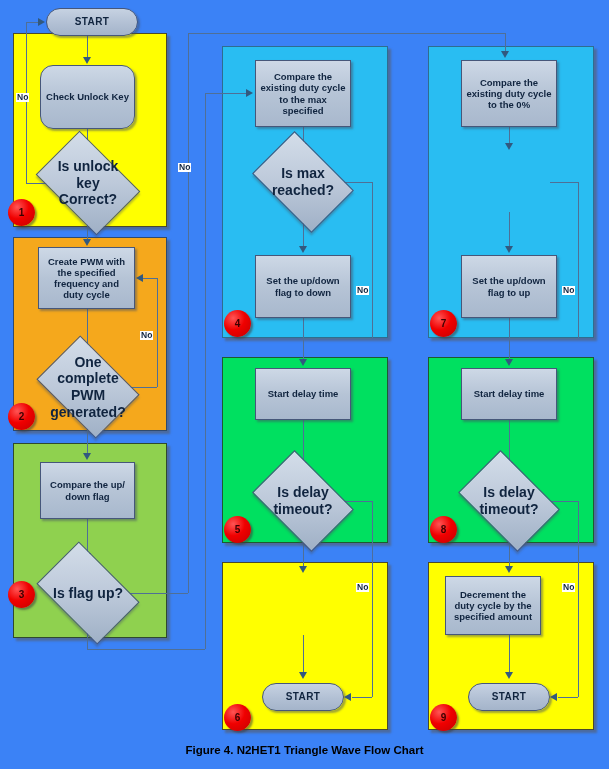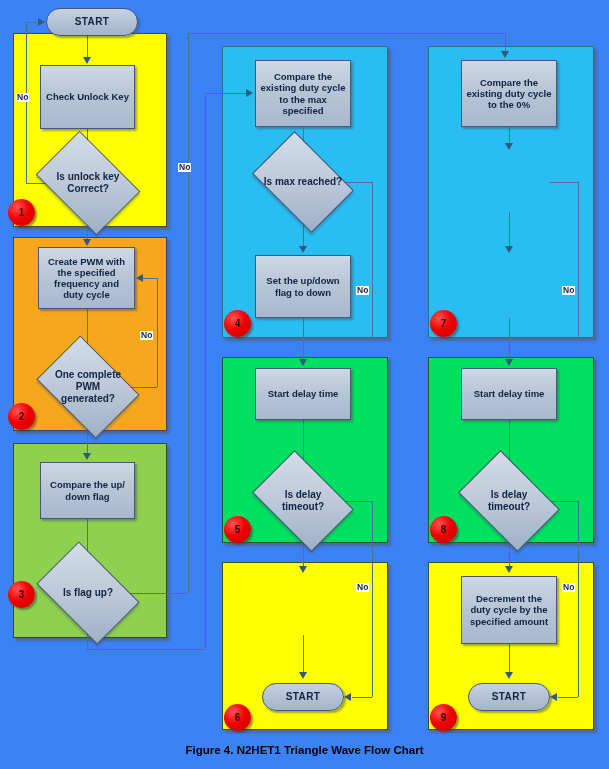--- a/index.html
+++ b/index.html
@@ -55,21 +55,21 @@
     border: 1px solid #46577a;
     border-radius: 22px;
     box-shadow: 2px 2px 2px rgba(70,80,100,0.5);
     font-size: 10px;
     letter-spacing: 0.4px;
   }
   .decision {
     background: transparent;
     border: none;
     box-shadow: none;
-    font-size: 10px;
+    font-size: 14px;
     text-align: center;
   }
   .decision .dia {
     position: absolute;
     left: 0; top: 0; right: 0; bottom: 0;
     background: linear-gradient(135deg, #d3dde9 0%, #bdc9da 50%, #9fb0c6 100%);
     border: 1px solid #46577a;
     transform: rotate(45deg);
     box-shadow: 2px 2px 2px rgba(70,80,100,0.35);
   }
@@ -163,21 +163,21 @@
   <div class="panel cyan" style="left:222px; top:46px;  width:166px; height:292px;"></div>
   <div class="panel green" style="left:222px; top:357px; width:166px; height:186px;"></div>
   <div class="panel yellow" style="left:222px; top:562px; width:166px; height:168px;"></div>
 
   <div class="panel cyan" style="left:428px; top:46px;  width:166px; height:292px;"></div>
   <div class="panel green" style="left:428px; top:357px; width:166px; height:186px;"></div>
   <div class="panel yellow" style="left:428px; top:562px; width:166px; height:168px;"></div>
 
   <div class="node terminator" style="left:46px; top:8px; width:92px; height:28px;">START</div>
 
-  <div class="node process" style="left:40px; top:65px; width:95px; height:64px;">Check Unlock Key</div>
+  <div class="node process" style="left:40px; top:65px; width:95px; height:64px;border-radius:13px;">Check Unlock Key</div>
 
   <div class="node decision" style="left:45px; top:152px; width:86px; height:62px;">
     <div class="dia"></div>
     <div class="dtxt">Is unlock key Correct?</div>
   </div>
 
   <div class="node process" style="left:38px; top:247px; width:97px; height:62px;">Create PWM with the specified frequency and duty cycle</div>
 
   <div class="node decision" style="left:46px; top:356px; width:84px; height:62px;">
     <div class="dia"></div>
@@ -206,29 +206,30 @@
     <div class="dia"></div>
     <div class="dtxt">Is delay timeout?</div>
   </div>
 
 
   <div class="node terminator" style="left:262px; top:683px; width:82px; height:28px;">START</div>
 
   <div class="node process" style="left:461px; top:60px; width:96px; height:67px;">Compare the existing duty cycle to the 0%</div>
 
 
+  <div class="node process" style="left:461px; top:255px; width:96px; height:63px;">Set the up/down flag to up</div>
 
   <div class="node process" style="left:461px; top:368px; width:96px; height:52px;">Start delay time</div>
 
   <div class="node decision" style="left:467px; top:471px; width:84px; height:60px;">
     <div class="dia"></div>
     <div class="dtxt">Is delay timeout?</div>
   </div>
 
-  <div class="node process" style="left:461px; top:576px; width:96px; height:68px;">Decrement the duty cycle by the specified amount</div>
+  <div class="node process" style="left:445px; top:576px; width:96px; height:59px;">Decrement the duty cycle by the specified amount</div>
 
   <div class="node terminator" style="left:468px; top:683px; width:82px; height:28px;">START</div>
 
   <div class="ln v" style="left:87px; top:36px; height:22px;"></div>
   <div class="arrow down" style="left:83px; top:57px;"></div>
 
   <div class="ln v" style="left:87px; top:129px; height:16px;"></div>
   <div class="arrow down" style="left:83px; top:144px;"></div>
 
   <div class="ln h" style="left:26px; top:183px; width:22px;"></div>

